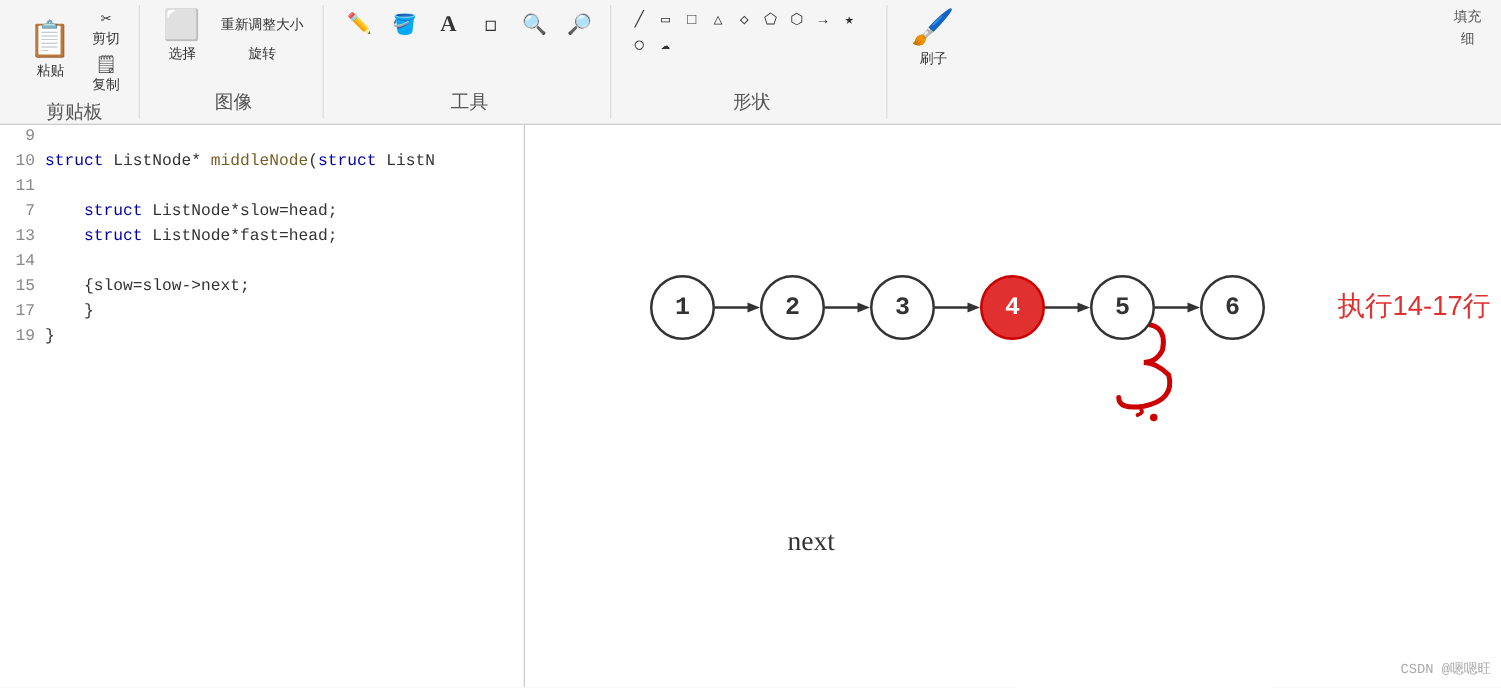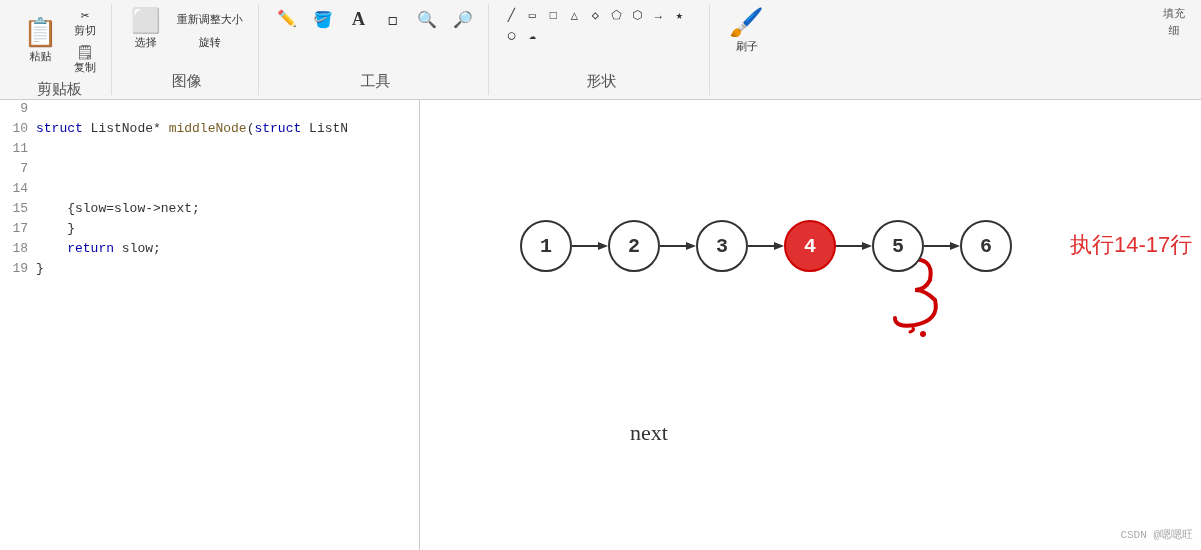--- a/index.html
+++ b/index.html
@@ -308,35 +308,36 @@
     <div class="code-line">
       <span class="line-num">10</span>
       <span class="line-content"><span class="kw">struct</span> ListNode* <span class="fn">middleNode</span>(<span class="kw">struct</span> ListN</span>
     </div>
     <div class="code-line">
       <span class="line-num">11</span>
       <span class="line-content"></span>
     </div>
     <div class="code-line">
       <span class="line-num">7</span>
+      <span class="line-content">    <span class="kw">struct</span> ListNode*slow=head;</span>
+    </div>
+    <div class="code-line">
+      <span class="line-num">13</span>
+      <span class="line-content">    <span class="kw">struct</span> ListNode*fast=head;</span>
     </div>
     <div class="code-line">
       <span class="line-num">14</span>
     </div>
     <div class="code-line">
       <span class="line-num">15</span>
       <span class="line-content">    {slow=slow-&gt;next;</span>
     </div>
     <div class="code-line">
       <span class="line-num">17</span>
       <span class="line-content">    }</span>
-    </div>
-    <div class="code-line">
-      <span class="line-num">18</span>
-      <span class="line-content">    <span class="kw">return</span> slow;</span>
     </div>
     <div class="code-line">
       <span class="line-num">19</span>
       <span class="line-content">}</span>
     </div>
   </div>
 
   <div class="canvas-panel">
 
     <div class="title-text">执行14-17行</div>

